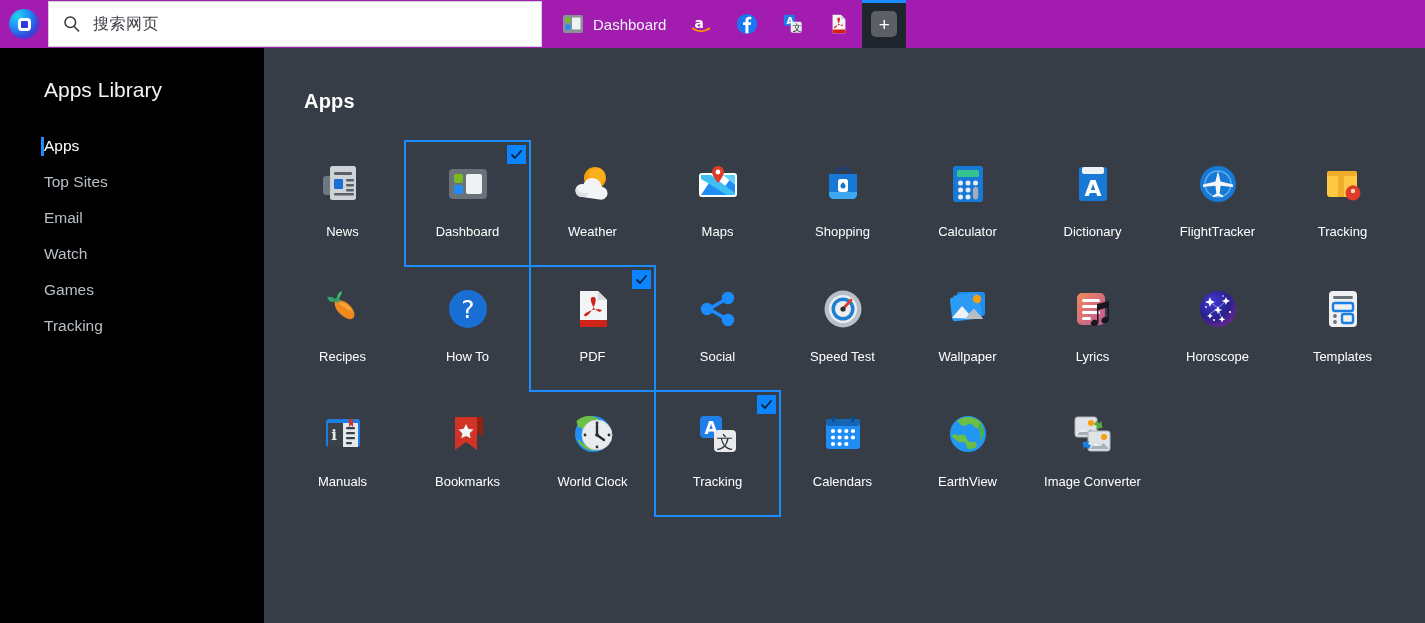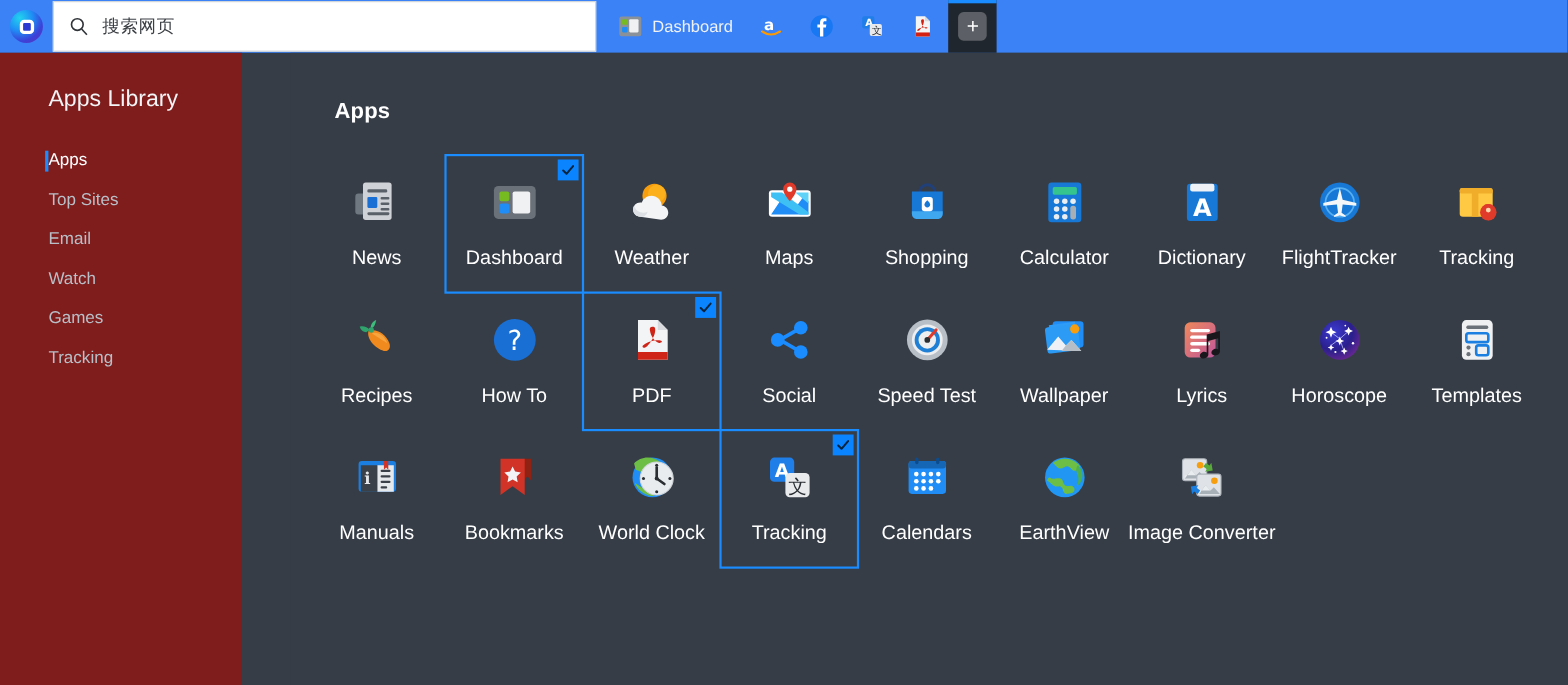--- a/index.html
+++ b/index.html
@@ -7,21 +7,21 @@
     width: 1425px; height: 623px;
     background: #363d47;
     font-family: "Liberation Sans", sans-serif;
     overflow: hidden;
   }
 
   
   .topbar {
     position: absolute; left: 0; top: 0;
     width: 1425px; height: 48px;
-    background: #3b82f6;
+    background: #a21caf;
     display: flex; align-items: center;
   }
   .logo-wrap {
     width: 48px; height: 48px;
     display: flex; align-items: center; justify-content: center;
     flex: 0 0 48px;
   }
   .logo {
     width: 30px; height: 30px; border-radius: 50%;
     background: radial-gradient(circle at 30% 25%, #22d3ee 0%, #1f8df5 38%, #3b41d8 68%, #6a2fb5 100%);
@@ -57,22 +57,22 @@
   }
   .plus-btn {
     width: 26px; height: 26px; border-radius: 5px; background: #5c6066;
     display: flex; align-items: center; justify-content: center;
     color: #fff; font-size: 19px; line-height: 1; font-weight: 400;
   }
 
   
   .sidebar {
     position: absolute; left: 0; top: 48px;
-    width: 220px; height: 575px;
-    background: #7f1d1d;
+    width: 264px; height: 575px;
+    background: #000000;
     padding-top: 30px;
   }
   .sidebar-title {
     color: #f2f4f6; font-size: 21px; font-weight: 400;
     padding-left: 44px; margin-bottom: 26px;
   }
   .nav-item {
     height: 36px; display: flex; align-items: center;
     padding-left: 44px; position: relative;
     color: #b9bfc7; font-size: 15.5px; cursor: default;
@@ -100,21 +100,21 @@
     display: flex; flex-direction: column; align-items: center;
     justify-content: flex-start; padding-top: 14px;
     position: relative; cursor: default;
   }
   .cell.selected { outline: 2px solid #1a8cff; outline-offset: -1px; }
   .icon-box {
     width: 58px; height: 58px; display: flex;
     align-items: center; justify-content: center;
   }
   .cell-label {
-    margin-top: 11px; color: #ffffff; font-size: 18px;
+    margin-top: 11px; color: #ffffff; font-size: 13px;
     text-align: center; white-space: nowrap;
   }
   .checkbox {
     position: absolute; top: 4px; right: 4px;
     width: 19px; height: 19px; background: #0a84ff;
     display: flex; align-items: center; justify-content: center;
   }
   .checkbox svg { display: block; }
   svg { display: block; }
 </style>

